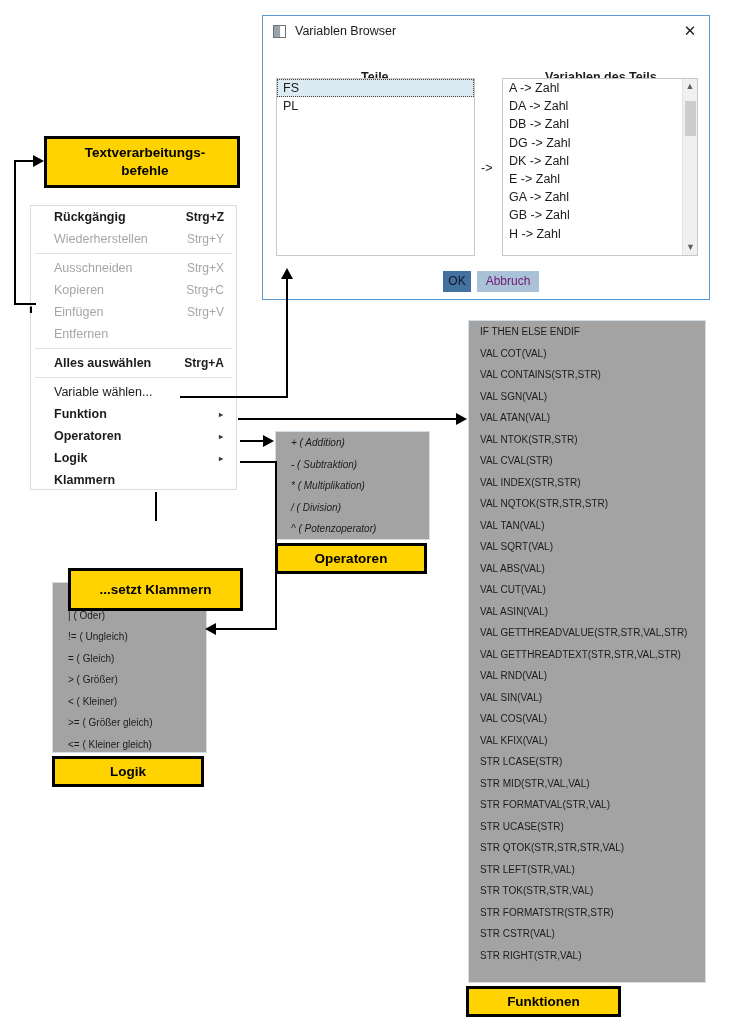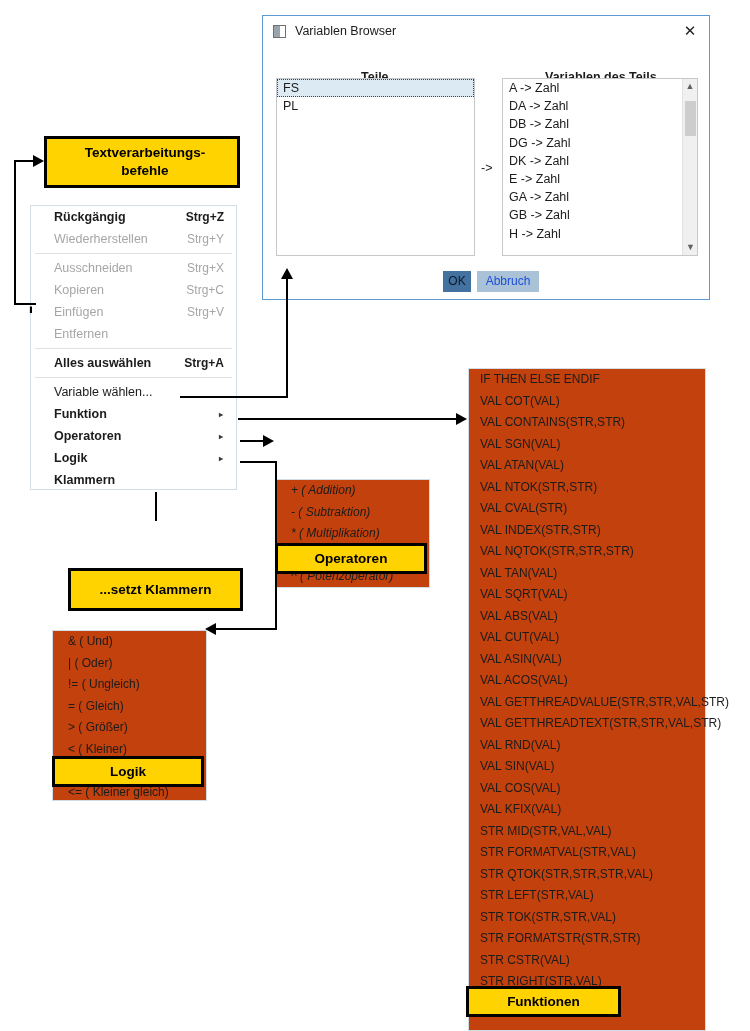--- a/index.html
+++ b/index.html
@@ -119,21 +119,21 @@
     position: absolute;
     top: 255px;
     height: 21px;
     font-size: 12px;
     color: #0f172a;
     text-align: center;
     line-height: 21px;
     cursor: pointer;
   }
   .btn-ok      { left: 180px; width: 28px; background: #4372a0; }
-  .btn-abbruch { left: 214px; width: 62px; background: #a9c2d8; color: #1d4ed8; }
+  .btn-abbruch { left: 214px; width: 62px; background: #a9c2d8; color: #701a75; }
 
   
   .ctxmenu {
     position: absolute;
     left: 30px; top: 205px;
     width: 207px; height: 285px;
     background: #ffffff;
     border: 1px solid #d3dde6;
   }
   .mi {
@@ -169,25 +169,24 @@
   }
   .ybox-tvb   { left: 44px;  top: 136px; width: 196px; height: 52px; padding-left: 6px; }
   .ybox-klam  { left: 68px;  top: 520px; width: 175px; height: 43px; margin-top: 48px; }
   .ybox-op    { left: 275px; top: 543px; width: 152px; height: 31px; }
   .ybox-logik { left: 52px;  top: 756px; width: 152px; height: 31px; }
   .ybox-fn    { left: 466px; top: 986px; width: 155px; height: 31px; }
 
   
   .panel {
     position: absolute;
-    background: #c2410c;
+    background: #a3a3a3;
     border: 1px solid #d3dde6;
-    font-size: 12px;
-    color: #1c1c1c;
-    margin-top: 48px;
+    font-size: 10px;
+    color: #1c1c1c;
   }
   .panel .row {
     padding-left: 15px;
     line-height: 21.5px;
     white-space: nowrap;
   }
   .panel-operatoren { left: 275px; top: 431px; width: 155px; height: 109px; font-style: italic; }
   .panel-logik      { left: 52px;  top: 582px; width: 155px; height: 171px; }
   .panel-funktionen { left: 468px; top: 320px; width: 238px; height: 663px; }
   .panel-funktionen .row { line-height: 21.5px; padding-left: 11px; }
@@ -362,29 +361,30 @@
     <div class="row">VAL ATAN(VAL)</div>
     <div class="row">VAL NTOK(STR,STR)</div>
     <div class="row">VAL CVAL(STR)</div>
     <div class="row">VAL INDEX(STR,STR)</div>
     <div class="row">VAL NQTOK(STR,STR,STR)</div>
     <div class="row">VAL TAN(VAL)</div>
     <div class="row">VAL SQRT(VAL)</div>
     <div class="row">VAL ABS(VAL)</div>
     <div class="row">VAL CUT(VAL)</div>
     <div class="row">VAL ASIN(VAL)</div>
-    <div class="row">VAL ACOS(VAL)</div>
     <div class="row">VAL GETTHREADVALUE(STR,STR,VAL,STR)</div>
     <div class="row">VAL GETTHREADTEXT(STR,STR,VAL,STR)</div>
     <div class="row">VAL RND(VAL)</div>
     <div class="row">VAL SIN(VAL)</div>
     <div class="row">VAL COS(VAL)</div>
     <div class="row">VAL KFIX(VAL)</div>
+    <div class="row">STR LCASE(STR)</div>
     <div class="row">STR MID(STR,VAL,VAL)</div>
     <div class="row">STR FORMATVAL(STR,VAL)</div>
+    <div class="row">STR UCASE(STR)</div>
     <div class="row">STR QTOK(STR,STR,STR,VAL)</div>
     <div class="row">STR LEFT(STR,VAL)</div>
     <div class="row">STR TOK(STR,STR,VAL)</div>
     <div class="row">STR FORMATSTR(STR,STR)</div>
     <div class="row">STR CSTR(VAL)</div>
     <div class="row">STR RIGHT(STR,VAL)</div>
   </div>
   <div class="ybox ybox-fn">
     <span>Funktionen</span>
   </div>

